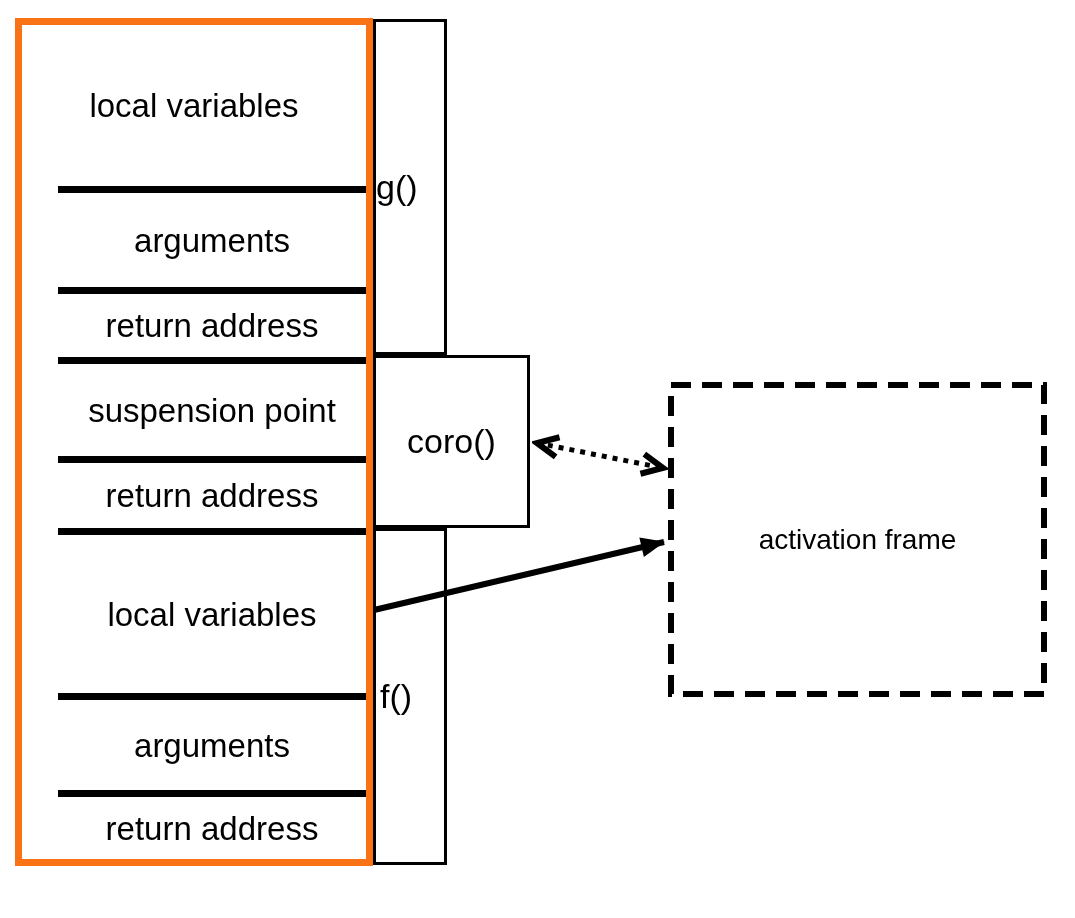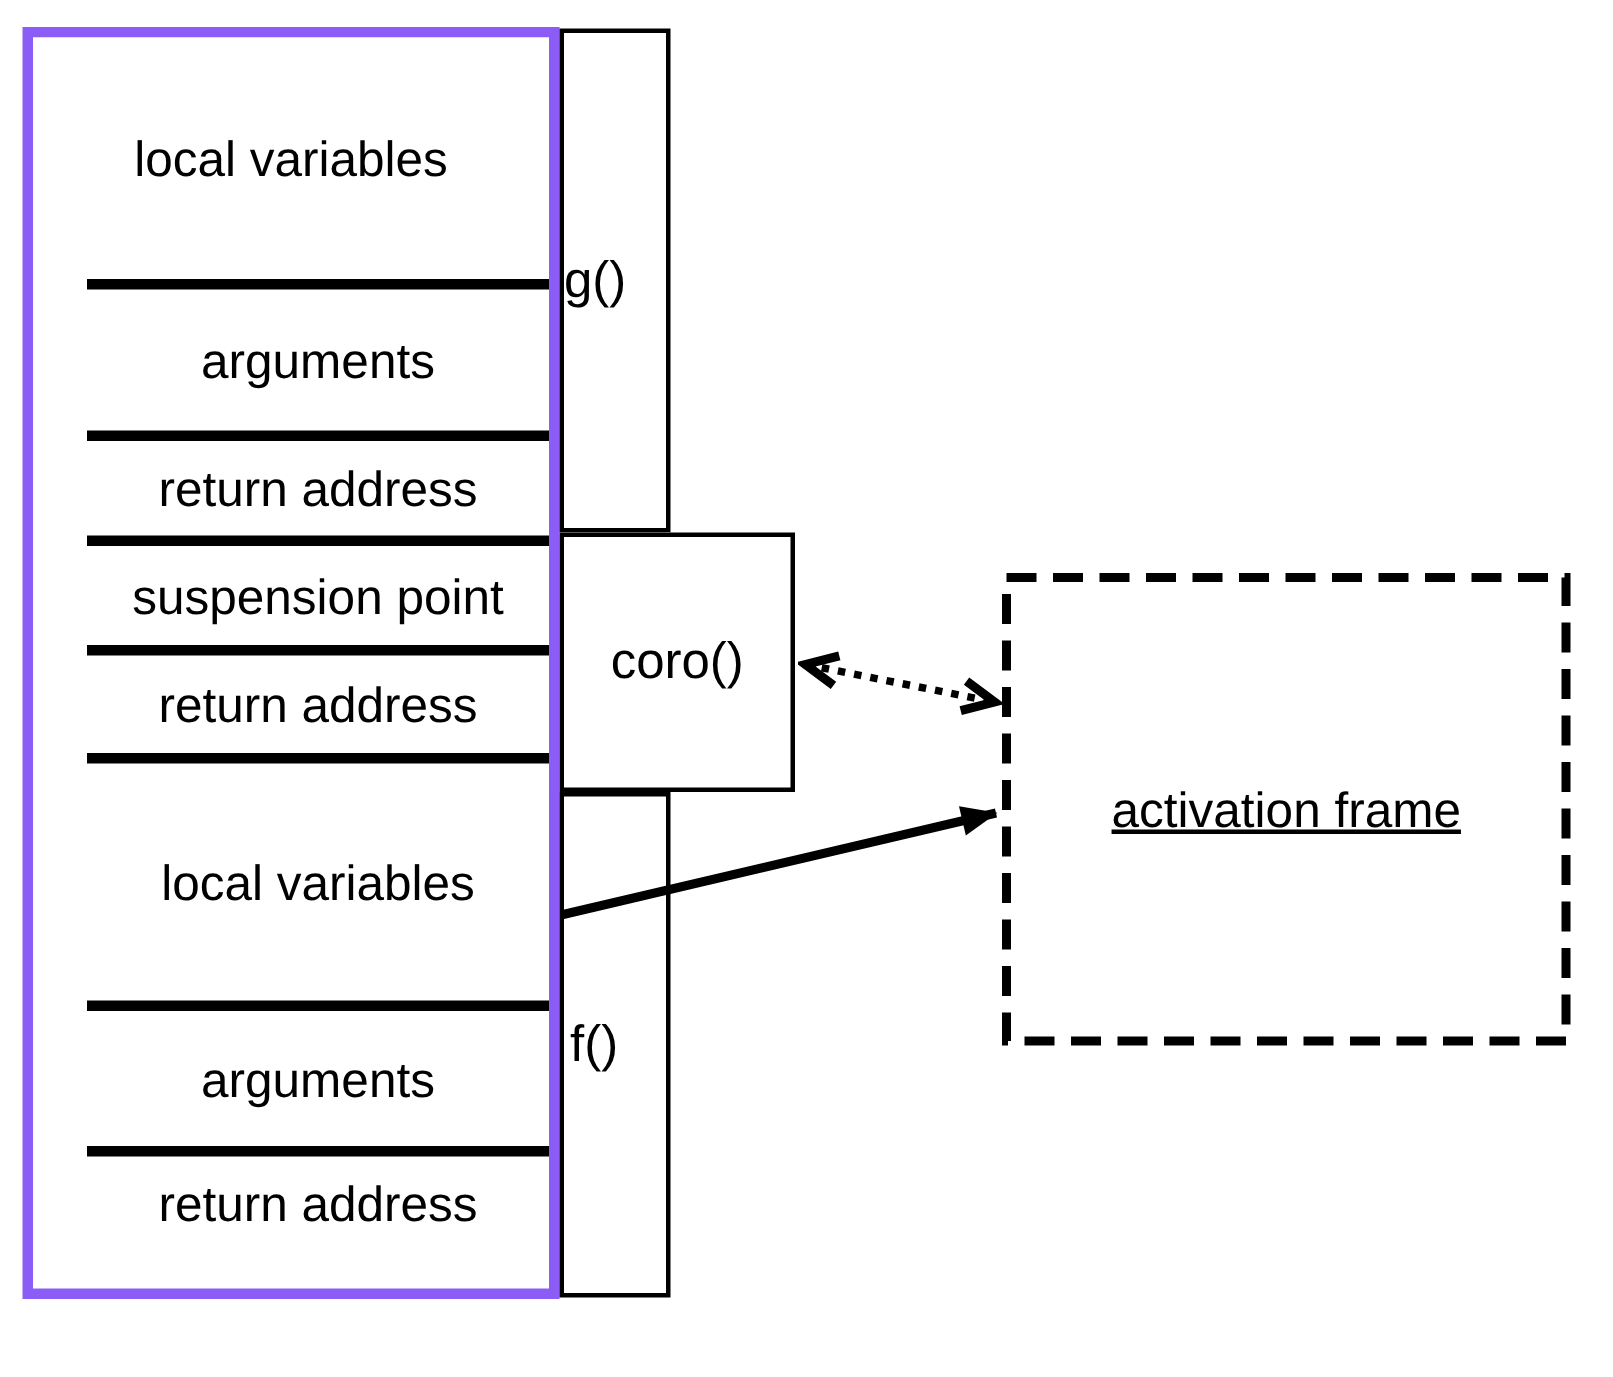--- a/index.html
+++ b/index.html
@@ -17,39 +17,39 @@
     color: #000000;
   }
 
   
   .stack {
     position: absolute;
     left: 15px;
     top: 18px;
     width: 358px;
     height: 848px;
-    border: 7px solid #8b5cf6;
+    border: 7px solid #f97316;
     box-sizing: border-box;
     background: #ffffff;
   }
   .stack-cell {
     box-sizing: border-box;
     display: flex;
     align-items: center;
     justify-content: center;
     font-size: 33px;
     line-height: 1;
     color: #000000;
     background: #ffffff;
   }
   .stack-cell + .stack-cell { border-top: 7px solid #000000; margin-left: 36px; }
   .h-r1 { height: 161px; }
   .h-r2 { height: 101px; }
   .h-r3 { height: 70px; }
-  .h-r4 { height: 73px; }
+  .h-r4 { height: 99px; }
   .h-r5 { height: 72px; }
   .h-r6 { height: 165px; }
   .h-r7 { height: 97px; }
   .h-r8 { height: 69px; }
 
   
   .bracket {
     position: absolute;
     border: 3px solid #000000;
     box-sizing: border-box;
@@ -77,23 +77,22 @@
   
   .activation-label {
     position: absolute;
     left: 668px;
     top: 382px;
     width: 379px;
     height: 315px;
     display: flex;
     align-items: center;
     justify-content: center;
-    font-size: 33px;
+    font-size: 28px;
     color: #000000;
-    text-decoration: underline;
   }
 
   
   .overlay {
     position: absolute;
     left: 0;
     top: 0;
     pointer-events: none;
   }
 </style>

